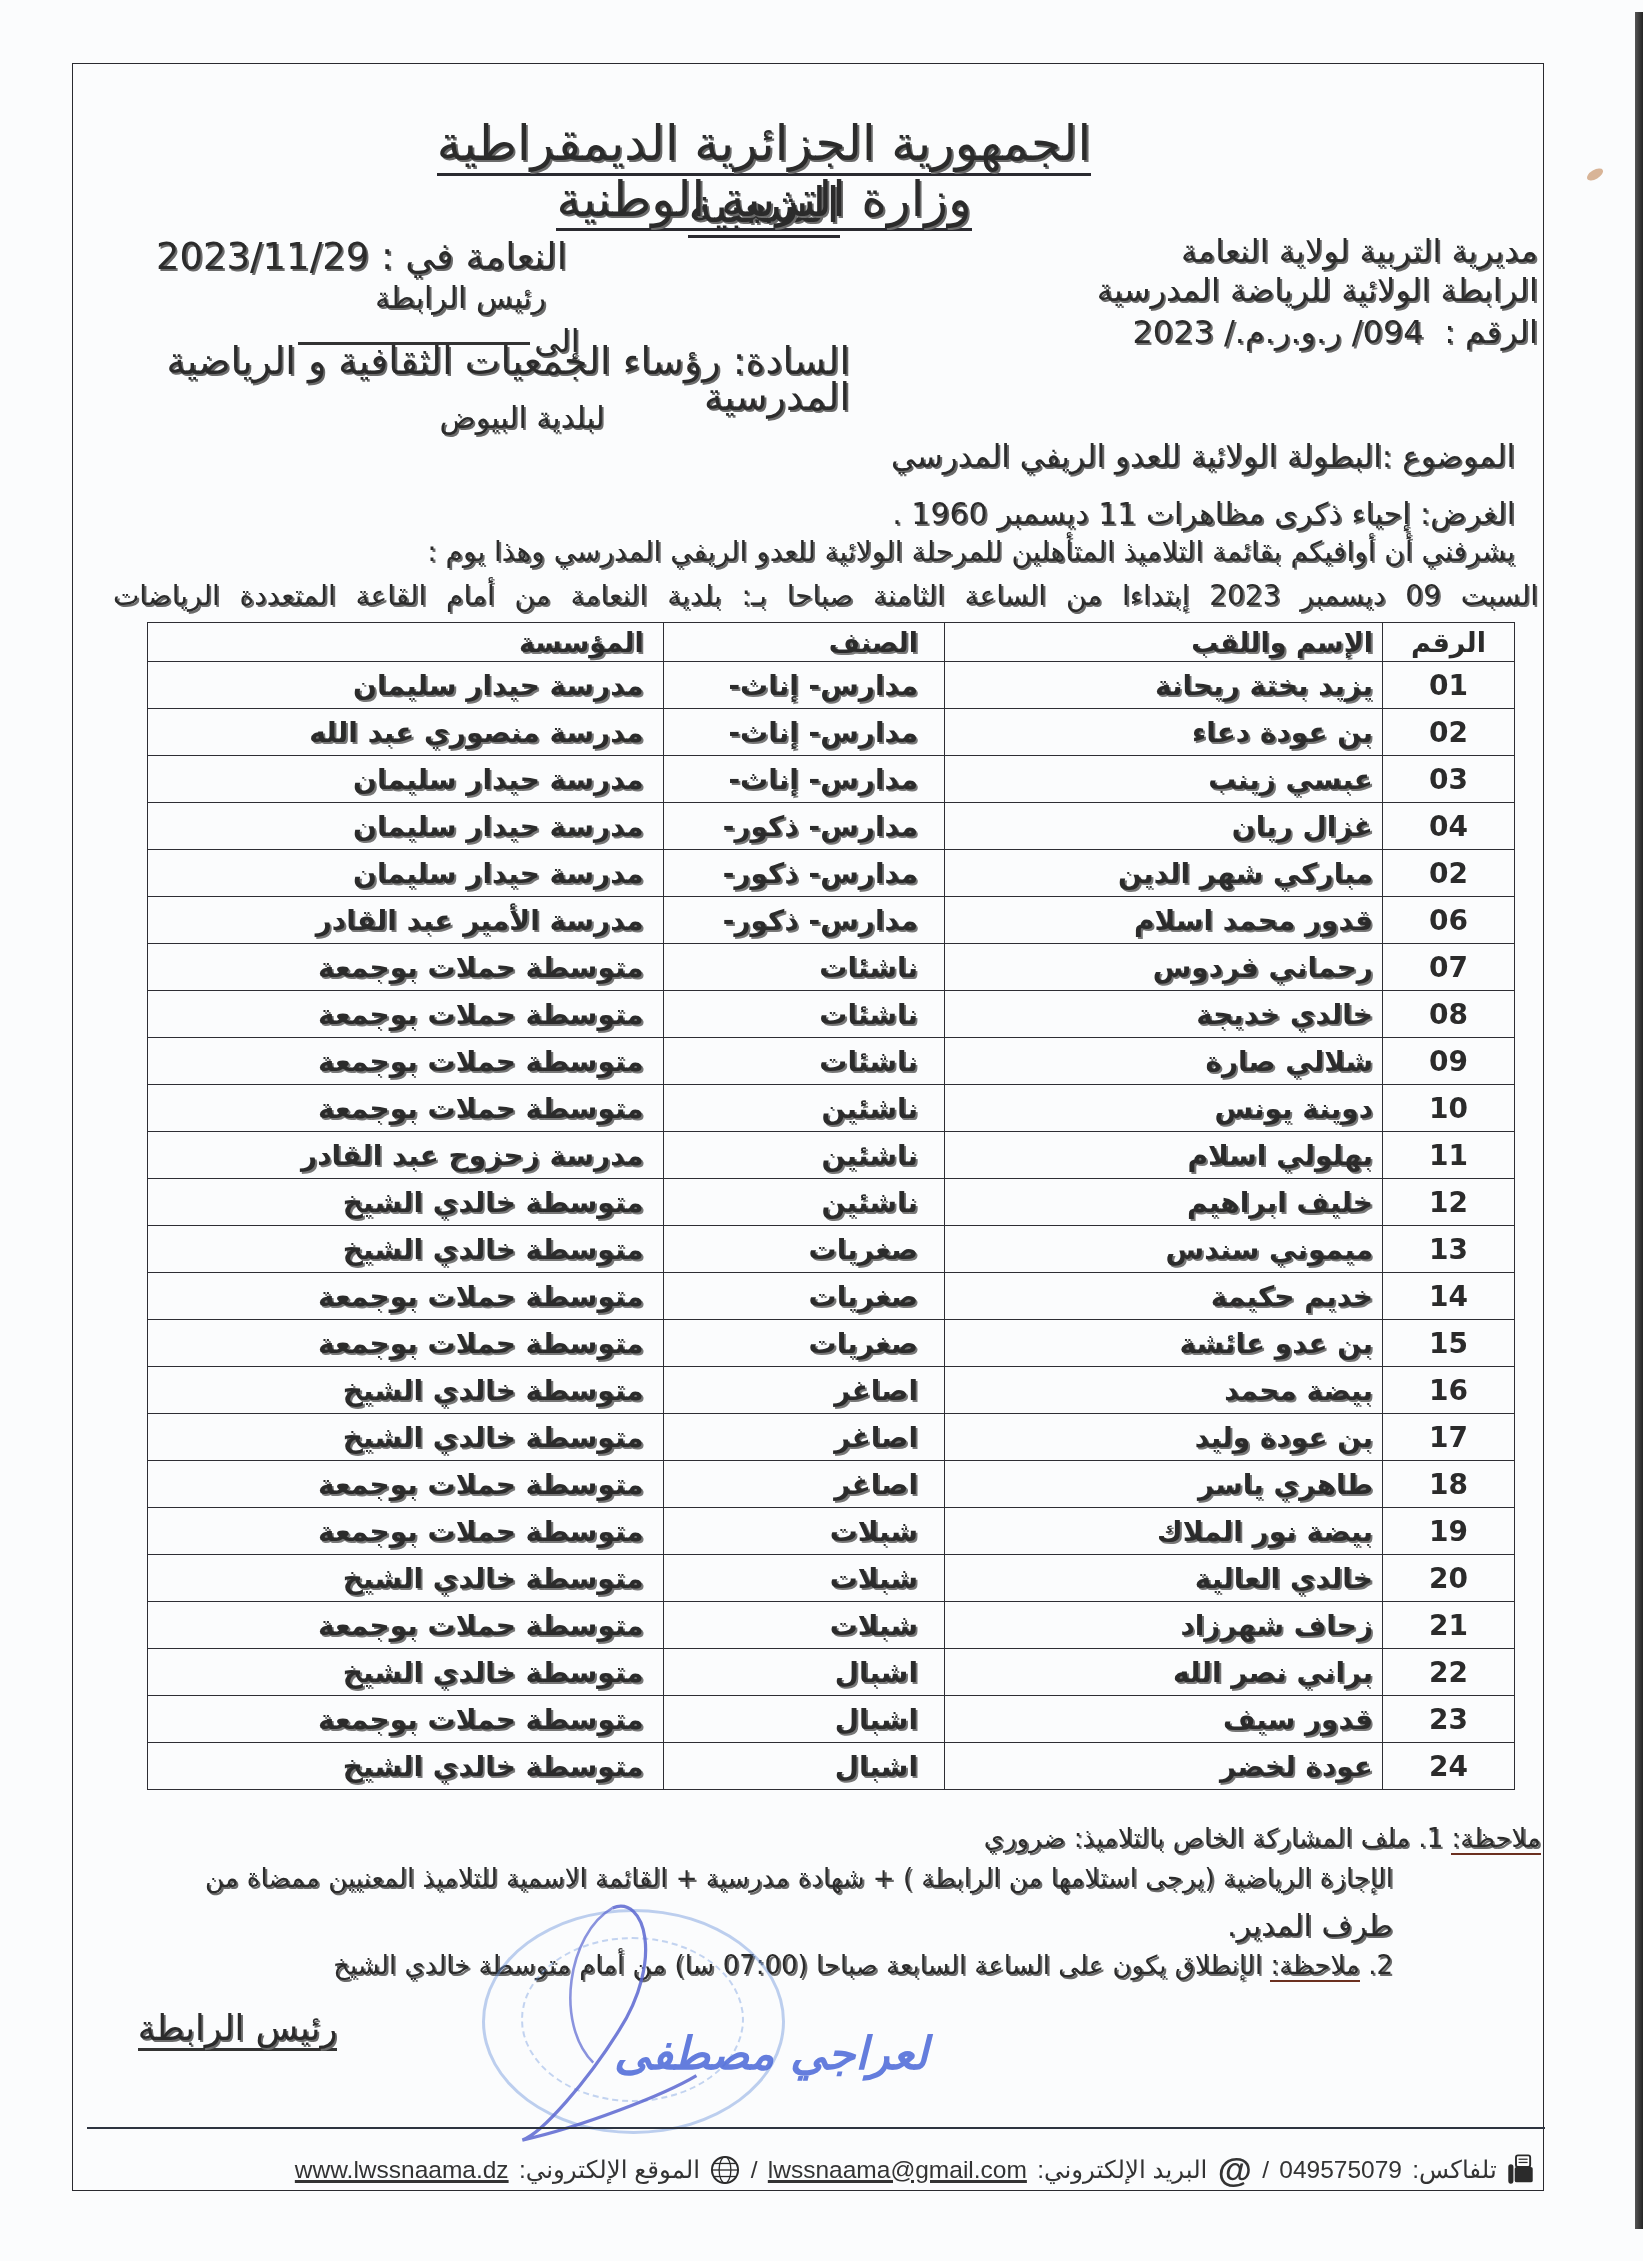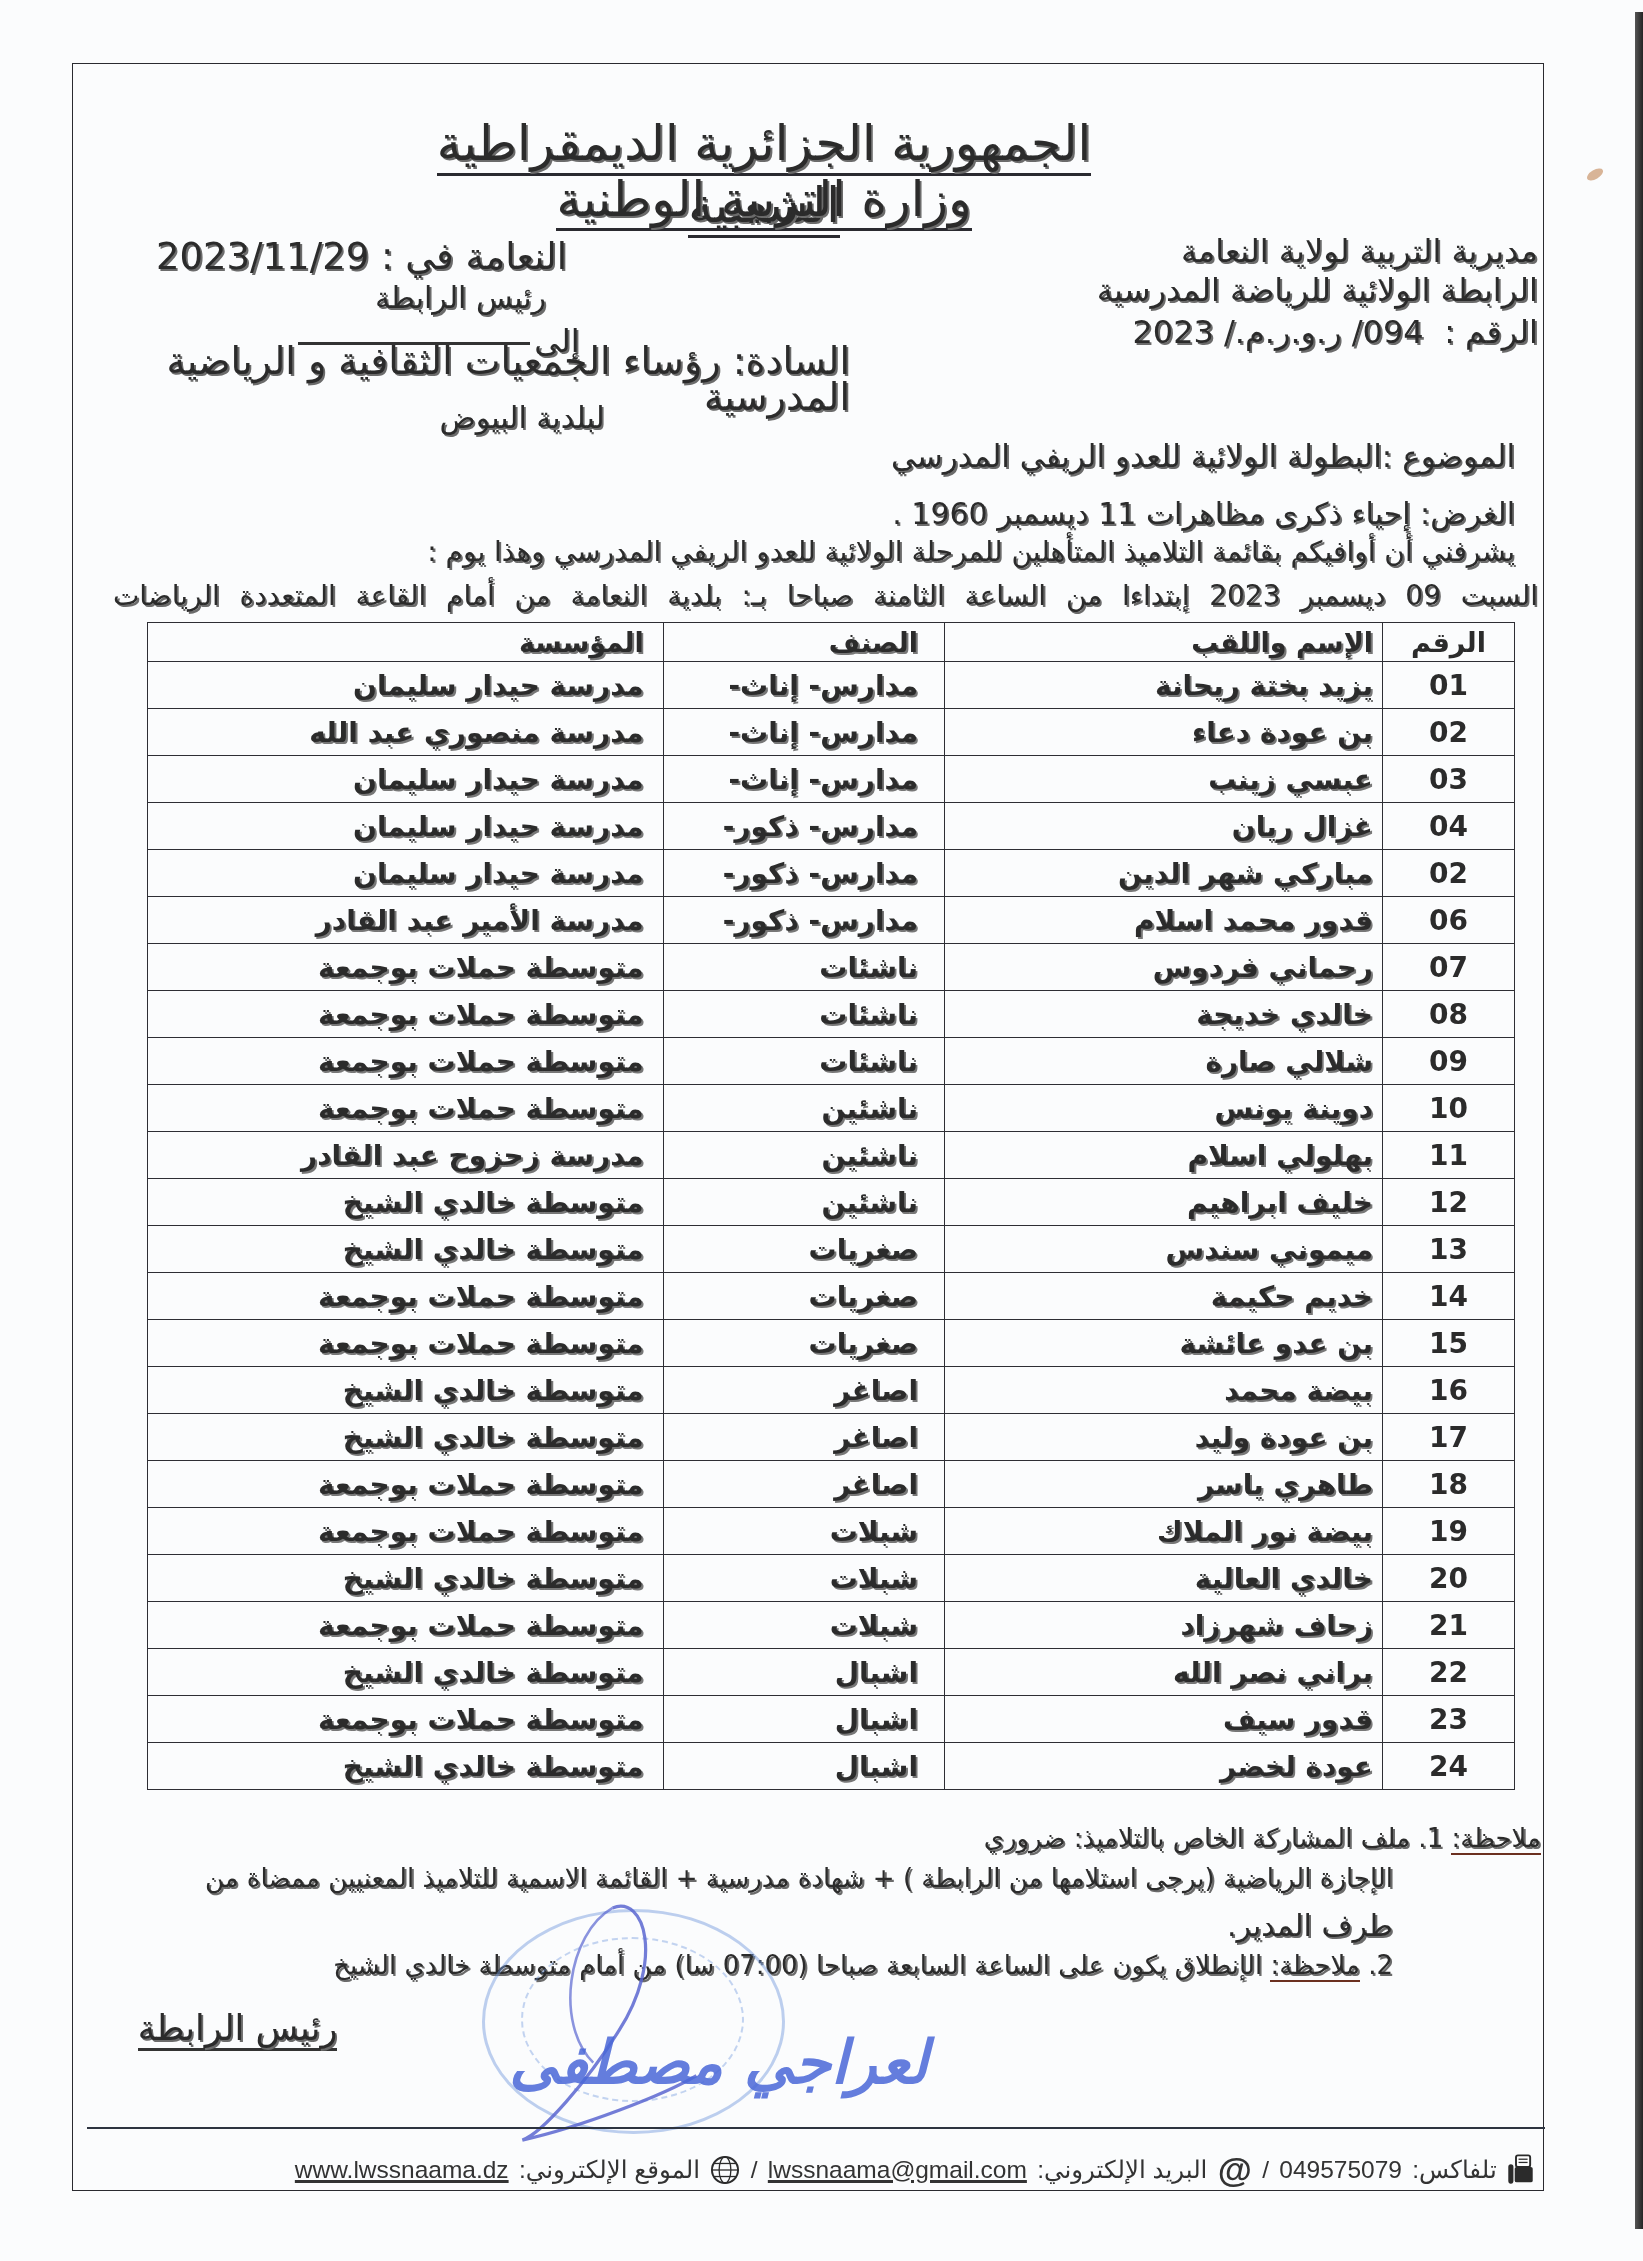--- a/index.html
+++ b/index.html
@@ -50,21 +50,21 @@
   .c-inst { text-align:right; padding-right:19.3px !important; }
 
   .note1 { right:103px; top:1823px; width:1418px; text-align:right; font-size:26px; }
   .note-u { border-bottom:2.6px solid #6b3020; }
   .note1b { right:251px; top:1863px; width:1289px; text-align:right; font-size:26px; }
   .note1c { right:251px; top:1908px; width:645px; text-align:right; font-size:30px; }
   .note2 { right:251px; top:1950px; width:1289px; text-align:right; font-size:26px; }
 
   .sig-title { left:89px; top:2008px; width:297px; text-align:center; font-size:35px; }
   .sig-title span { border-bottom:3.2px solid #333; }
-  .sig-name { left:361px; top:2027px; width:567px; text-align:right; font-size:60px; color:#4a68d8; font-weight:bold; font-style:italic; opacity:.85; }
+  .sig-name { left:361px; top:2027px; width:567px; text-align:right; font-size:45px; color:#4a68d8; font-weight:bold; font-style:italic; opacity:.85; }
   .stamp { left:482px; top:1909px; width:297px; height:219px; border:3.9px solid rgba(110,150,220,.45); border-radius:50%; }
   .stamp-inner { left:521px; top:1937px; width:219px; height:161px; border:2.6px dashed rgba(110,150,220,.4); border-radius:50%; }
   .signature { left:503px; top:1882px; }
 
   .footer-line { left:87px; top:2127px; width:1458px; border-top:2.6px solid #2d3440; }
   .footer { left:90px; top:2150px; width:1444px; height:39px; direction:rtl; display:flex; align-items:center; gap:10.3px; font-size:24.5px; font-family:"Liberation Sans", sans-serif; color:#333; }
   .footer .u { text-decoration:underline; text-decoration-thickness:2.6px; }
   .fax-icon { width:27px; height:31px; }
   .at-icon { font-size:35px; font-weight:bold; }
   .globe-icon { width:30px; height:30px; }

